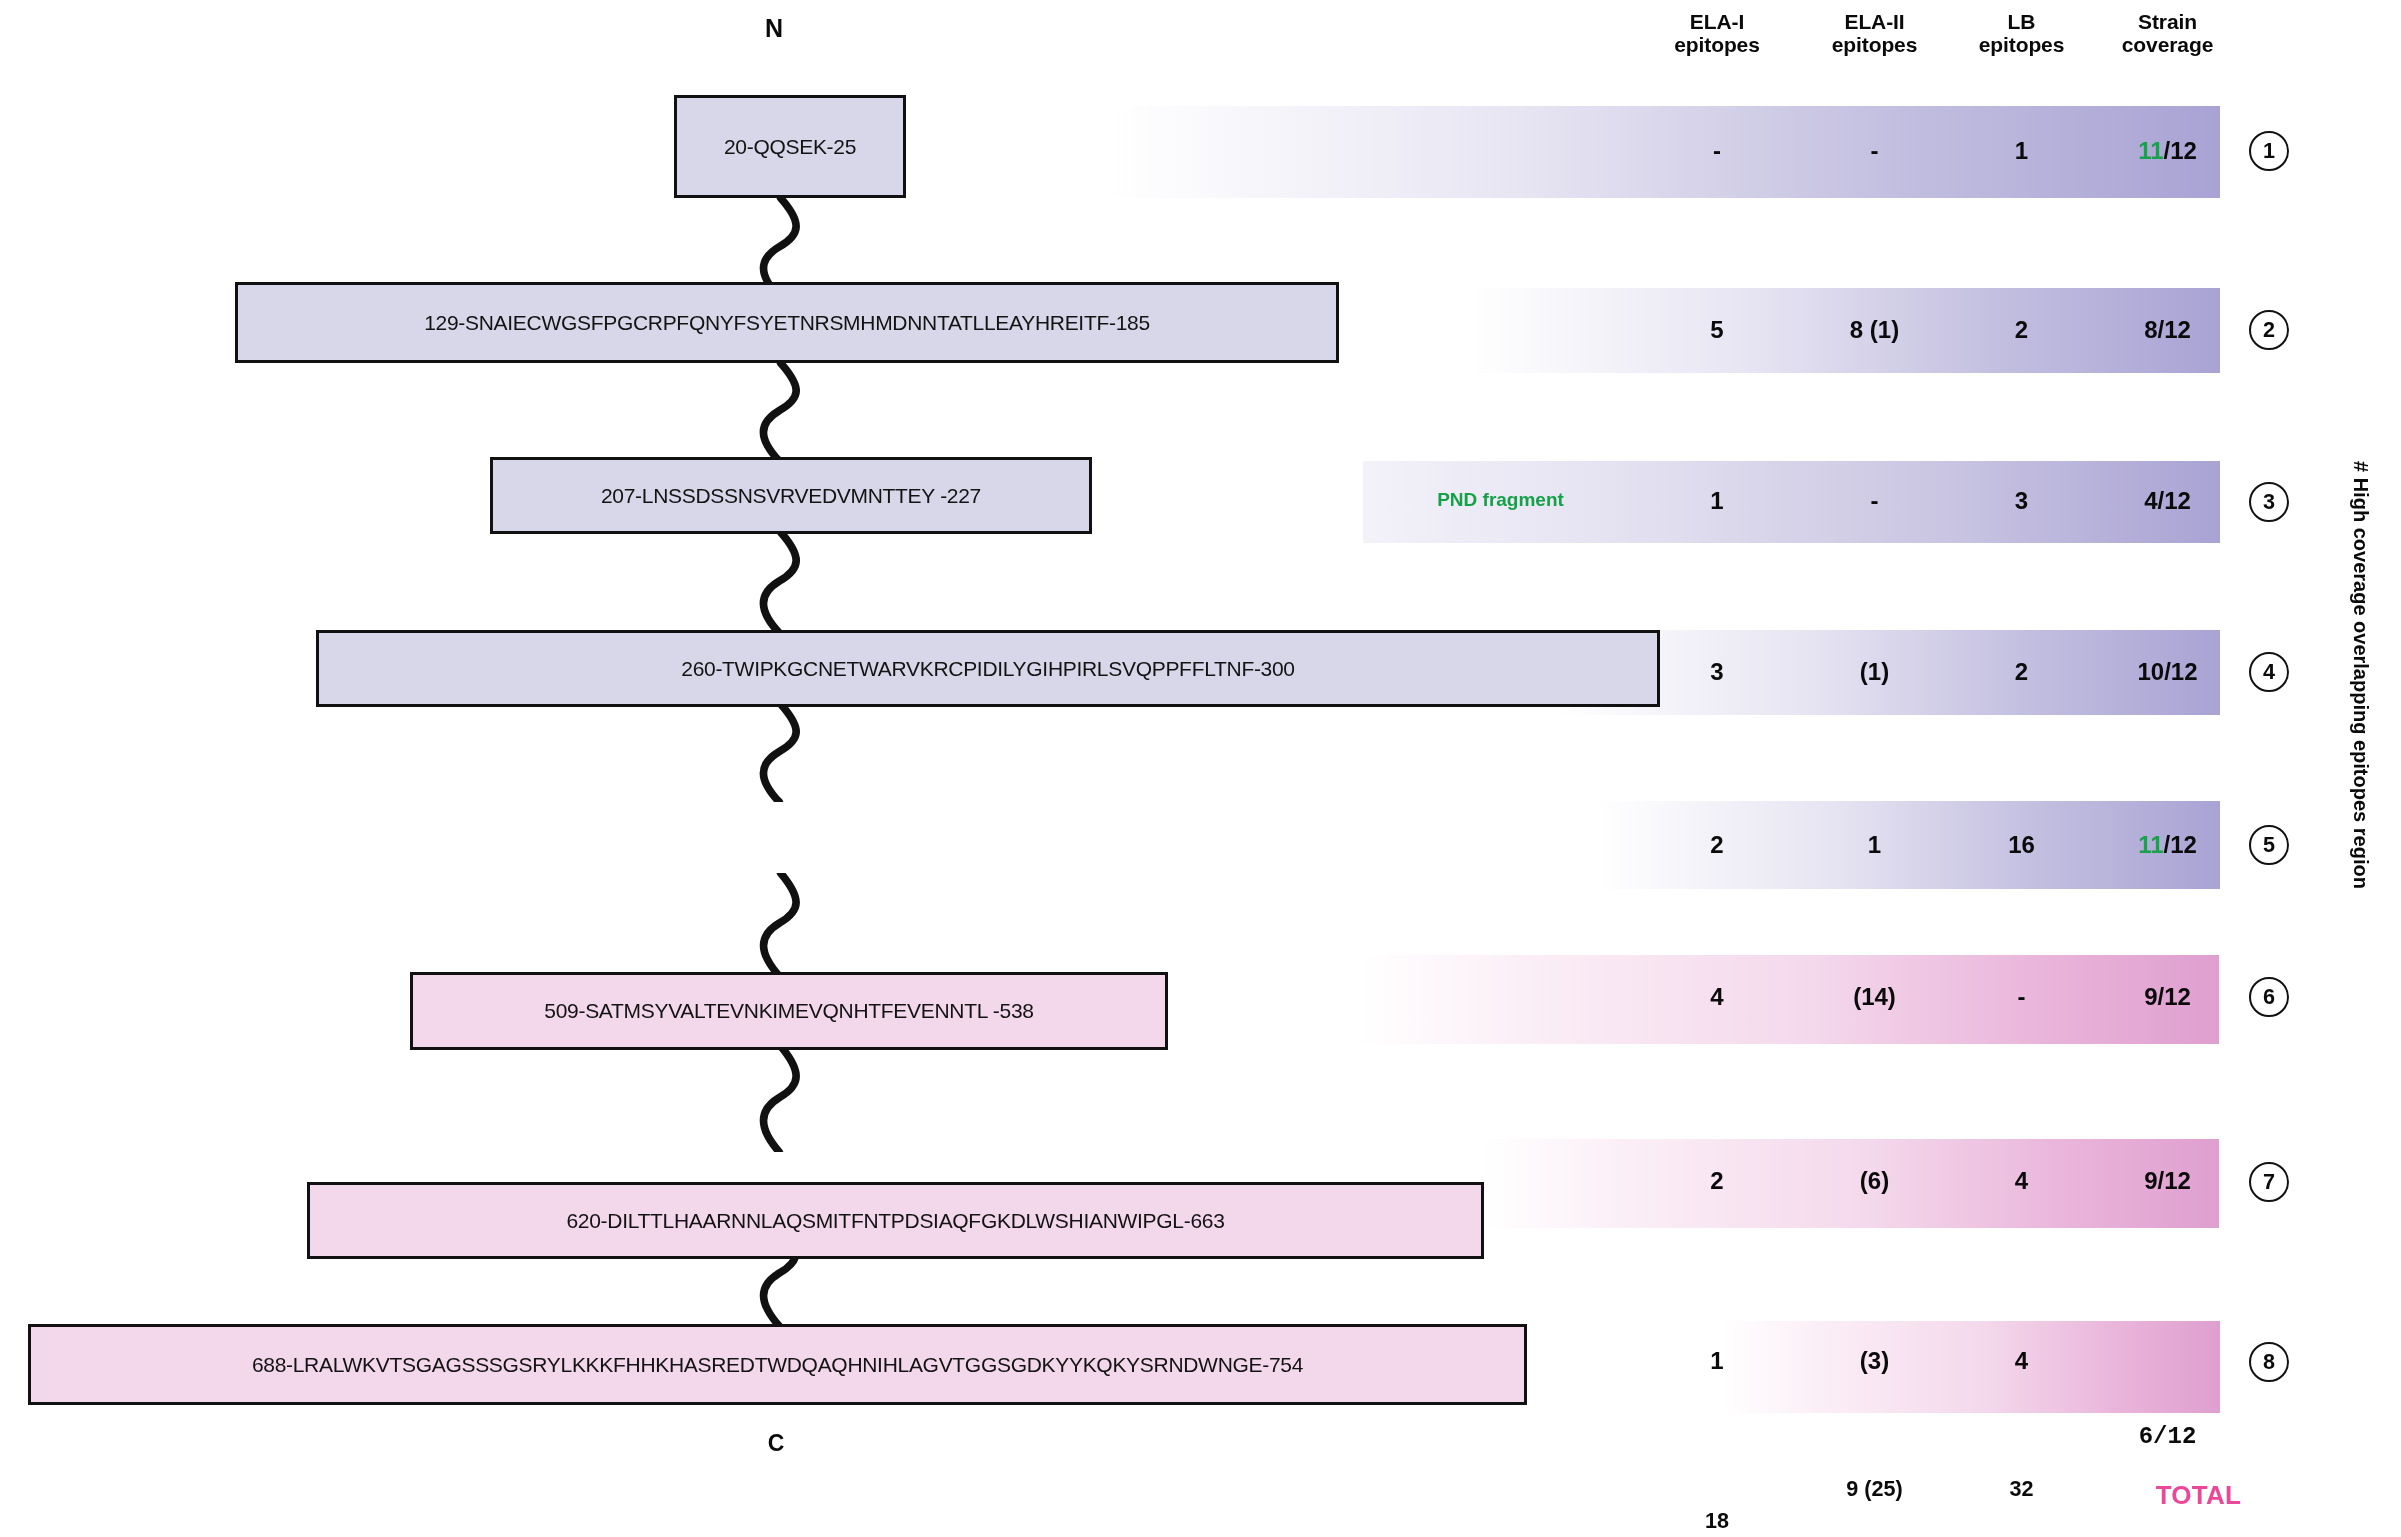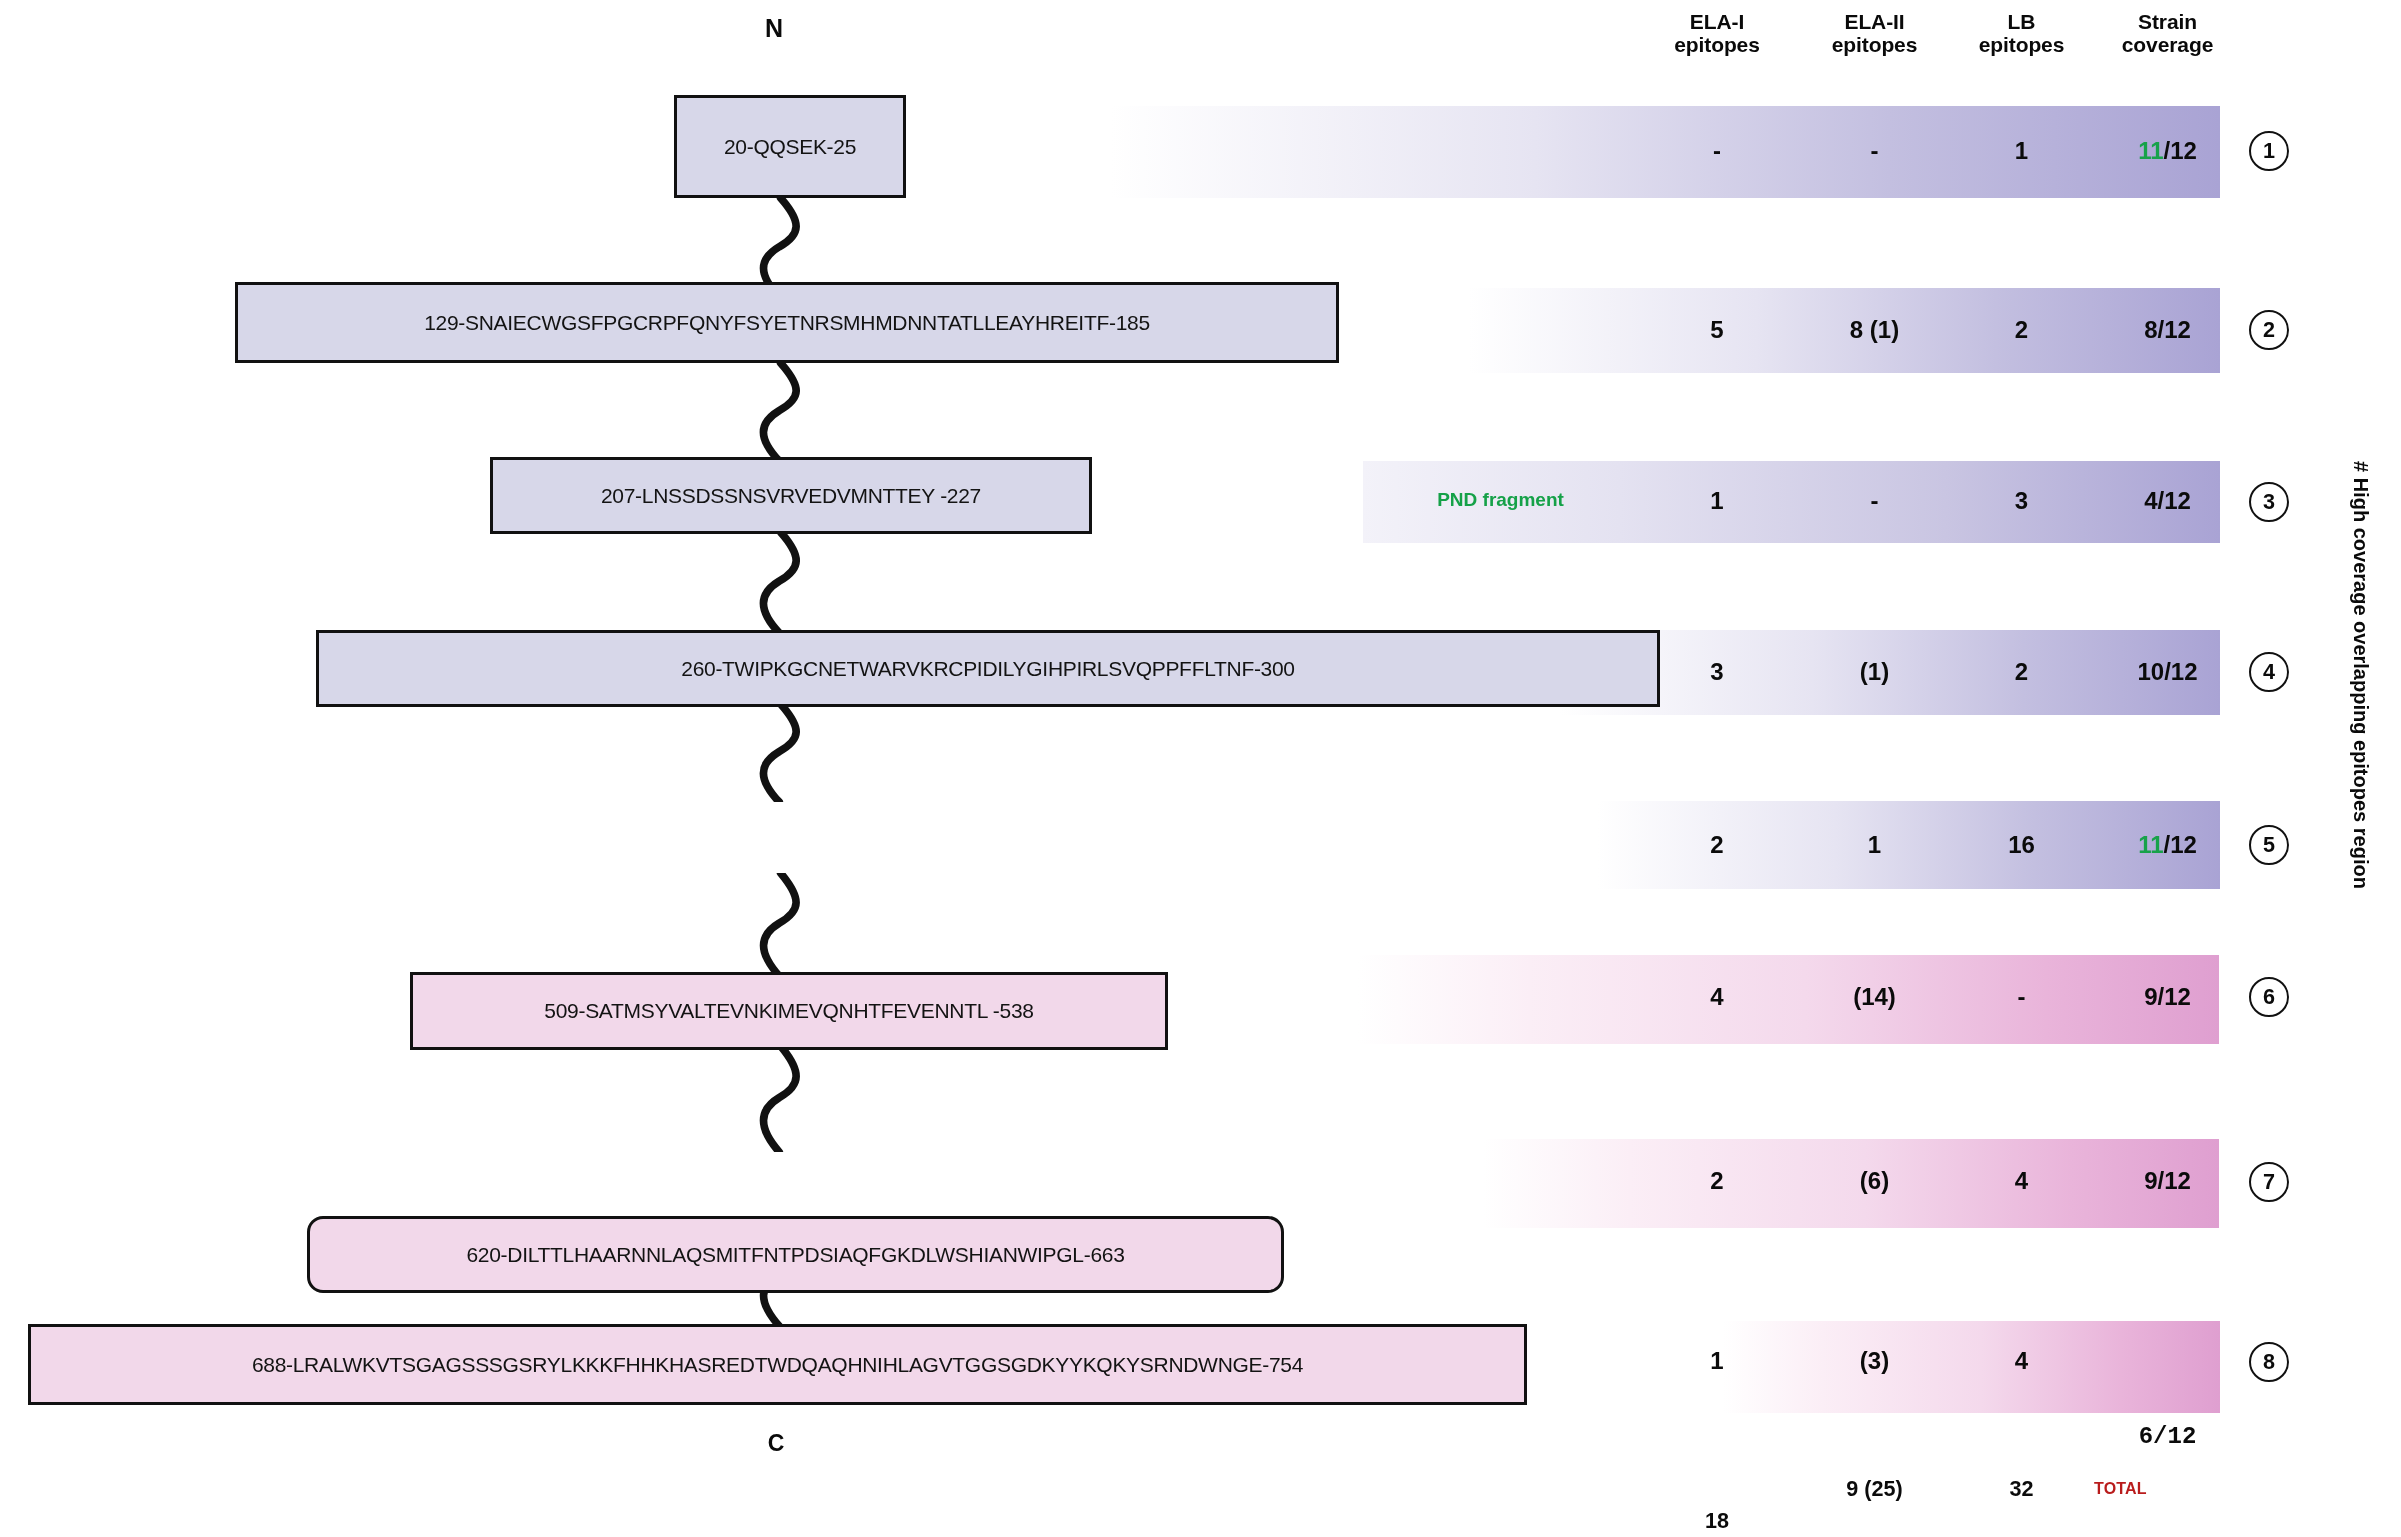--- a/index.html
+++ b/index.html
@@ -54,22 +54,22 @@
   .cell{
     position:absolute;text-align:center;font-weight:bold;
     font-size:24px;color:#0b0b0b;white-space:nowrap;
   }
   .cell .g{color:#18a24a;}
   .pnd{
     position:absolute;text-align:center;font-weight:bold;
     font-size:19px;color:#15a148;white-space:nowrap;
   }
   .total-lab{
-    position:absolute;text-align:left;font-weight:bold;
-    font-size:16px;color:#b91c1c;letter-spacing:0.2px;white-space:nowrap;
+    position:absolute;text-align:right;font-weight:bold;
+    font-size:26px;color:#ec4899;letter-spacing:0.2px;white-space:nowrap;
   }
 
   
   .circ{
     position:absolute;width:40px;height:40px;border:2.1px solid #111111;
     border-radius:50%;display:flex;align-items:center;justify-content:center;
     font-weight:bold;font-size:21.6px;color:#0b0b0b;box-sizing:border-box;
   }
 
   
@@ -143,21 +143,21 @@
   </div>
   <div class="pep-box" style="left:490px;top:457px;width:602px;height:77px;">
     <span class="pep-label">207-LNSSDSSNSVRVEDVMNTTEY -227</span>
   </div>
   <div class="pep-box" style="left:316px;top:630px;width:1344px;height:77px;max-width:1349px;">
     <span class="pep-label">260-TWIPKGCNETWARVKRCPIDILYGIHPIRLSVQPPFFLTNF-300</span>
   </div>
   <div class="pep-box pink" style="left:410px;top:972px;width:758px;height:78px;">
     <span class="pep-label">509-SATMSYVALTEVNKIMEVQNHTFEVENNTL -538</span>
   </div>
-  <div class="pep-box pink" style="left:307px;top:1216px;width:977px;height:77px;border-radius:16px;">
+  <div class="pep-box pink" style="left:307px;top:1182px;width:1177px;height:77px;">
     <span class="pep-label">620-DILTTLHAARNNLAQSMITFNTPDSIAQFGKDLWSHIANWIPGL-663</span>
   </div>
   <div class="pep-box pink" style="left:28px;top:1324px;width:1499px;height:81px;">
     <span class="pep-label">688-LRALWKVTSGAGSSSGSRYLKKKFHHKHASREDTWDQAQHNIHLAGVTGGSGDKYYKQKYSRNDWNGE-754</span>
   </div>
 
   <div class="pnd" style="left:1403px;top:489px;width:195px;">PND fragment</div>
 
   <div class="cell" style="left:1654px;top:137px;width:126px;">-</div>
   <div class="cell" style="left:1808px;top:137px;width:133px;">-</div>

